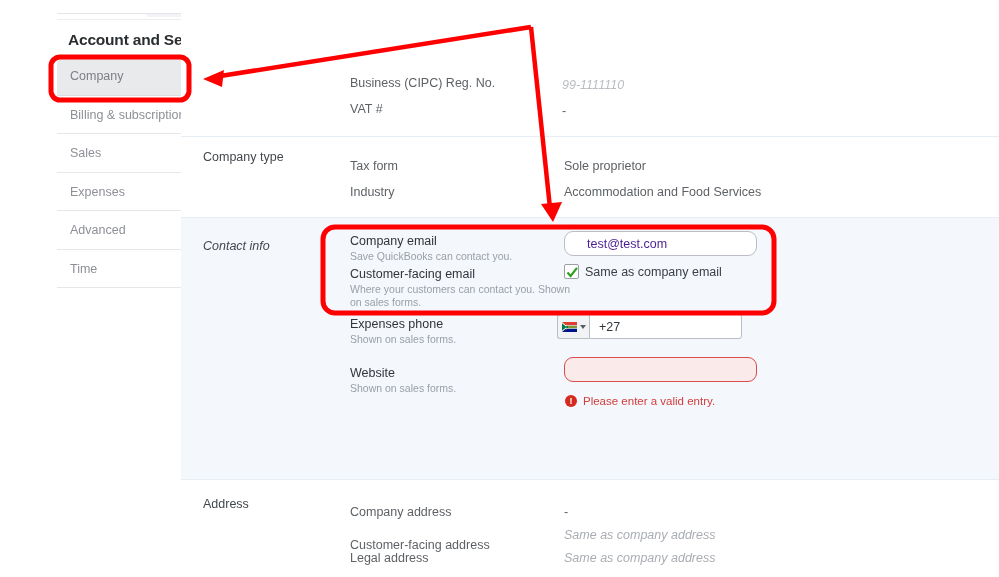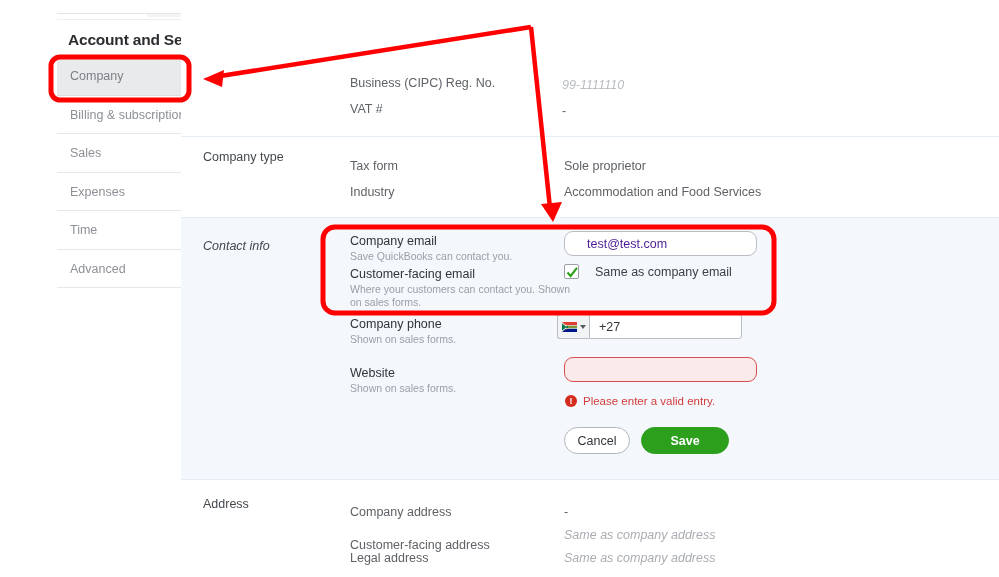--- a/index.html
+++ b/index.html
@@ -143,21 +143,21 @@
   .text-input.error {
     background: #fbeaea;
     border-color: #d84d4d;
   }
 
   
   .cb-wrap {
     position: absolute;
     display: flex;
     align-items: center;
-    gap: 16px;
+    gap: 6px;
   }
   .cb-box {
     width: 15px; height: 15px;
     border: 1px solid #9aa0a6;
     border-radius: 2px;
     background: #ffffff;
     position: relative;
     flex: none;
   }
   .cb-box svg { position: absolute; left: 1px; top: 1px; }
@@ -269,24 +269,24 @@
     <div class="side-item">
       <span>Billing &amp; subscription</span>
     </div>
     <div class="side-item">
       <span>Sales</span>
     </div>
     <div class="side-item">
       <span>Expenses</span>
     </div>
     <div class="side-item">
+      <span>Advanced</span>
+    </div>
+    <div class="side-item">
       <span>Time</span>
-    </div>
-    <div class="side-item">
-      <span>Advanced</span>
     </div>
   </div>
 
   <div class="content">
 
     <div class="section plain no-top" style="height:136px;">
       <div class="row-label" style="left:169px; top:76px;">Business (CIPC) Reg. No.</div>
       <div class="row-value placeholder" style="left:381px; top:78px;">99-1111110</div>
 
       <div class="row-label" style="left:169px; top:102px;">VAT #</div>
@@ -316,21 +316,21 @@
 
       <div class="cb-wrap" style="left:383px; top:46px;">
         <span class="cb-box">
           <svg width="13" height="13" viewBox="0 0 13 13">
             <polyline points="1.5,6.5 4.6,10 11,1.8" fill="none" stroke="#2ca01c" stroke-width="2.1"></polyline>
           </svg>
         </span>
         <span class="cb-label">Same as company email</span>
       </div>
 
-      <div class="row-label strong" style="left:169px; top:99px;">Company phone</div>
+      <div class="row-label strong" style="left:169px; top:99px;">Expenses phone</div>
       <div class="row-sub" style="left:169px; top:115px;">Shown on sales forms.</div>
 
       <div class="phone-group" style="left:376px; top:96px;">
         <div class="flag-btn">
           <svg class="flag-img" viewBox="0 0 30 20">
             <rect x="0" y="0" width="30" height="20" fill="#ffffff"></rect>
             <path d="M0,0 H30 V6.5 H0 Z" fill="#e03c31"></path>
             <path d="M0,13.5 H30 V20 H0 Z" fill="#001489"></path>
             <path d="M0,7.6 H30 V12.4 H0 Z" fill="#ffffff"></path>
             <path d="M0,0 L11,10 L0,20 Z" fill="#ffffff"></path>
@@ -347,24 +347,20 @@
 
       <div class="row-label strong" style="left:169px; top:148px;">Website</div>
       <div class="row-sub" style="left:169px; top:164px;">Shown on sales forms.</div>
       <input class="text-input error" style="left: 383px; top: 139px; width: 193px;" value="">
 
       <div class="err-line" style="left:384px; top:177px;">
         <span class="err-icon">!</span>
         <span class="err-text">Please enter a valid entry.</span>
       </div>
 
-      <div class="btn-row" style="left:383px; top:209px;">
-        <button class="btn btn-cancel">Cancel</button>
-        <button class="btn btn-save">Save</button>
-      </div>
     </div>
 
     <div class="section plain" style="height:98px;">
       <div class="sec-label" style="top:17px;">Address</div>
 
       <div class="row-label" style="left:169px; top:25px;">Company address</div>
       <div class="row-value" style="left:383px; top:25px;">-</div>
 
       <div class="row-label" style="left:169px; top:58px;">Customer-facing address</div>
       <div class="row-value muted-italic" style="left:383px; top:48px;">Same as company address</div>

